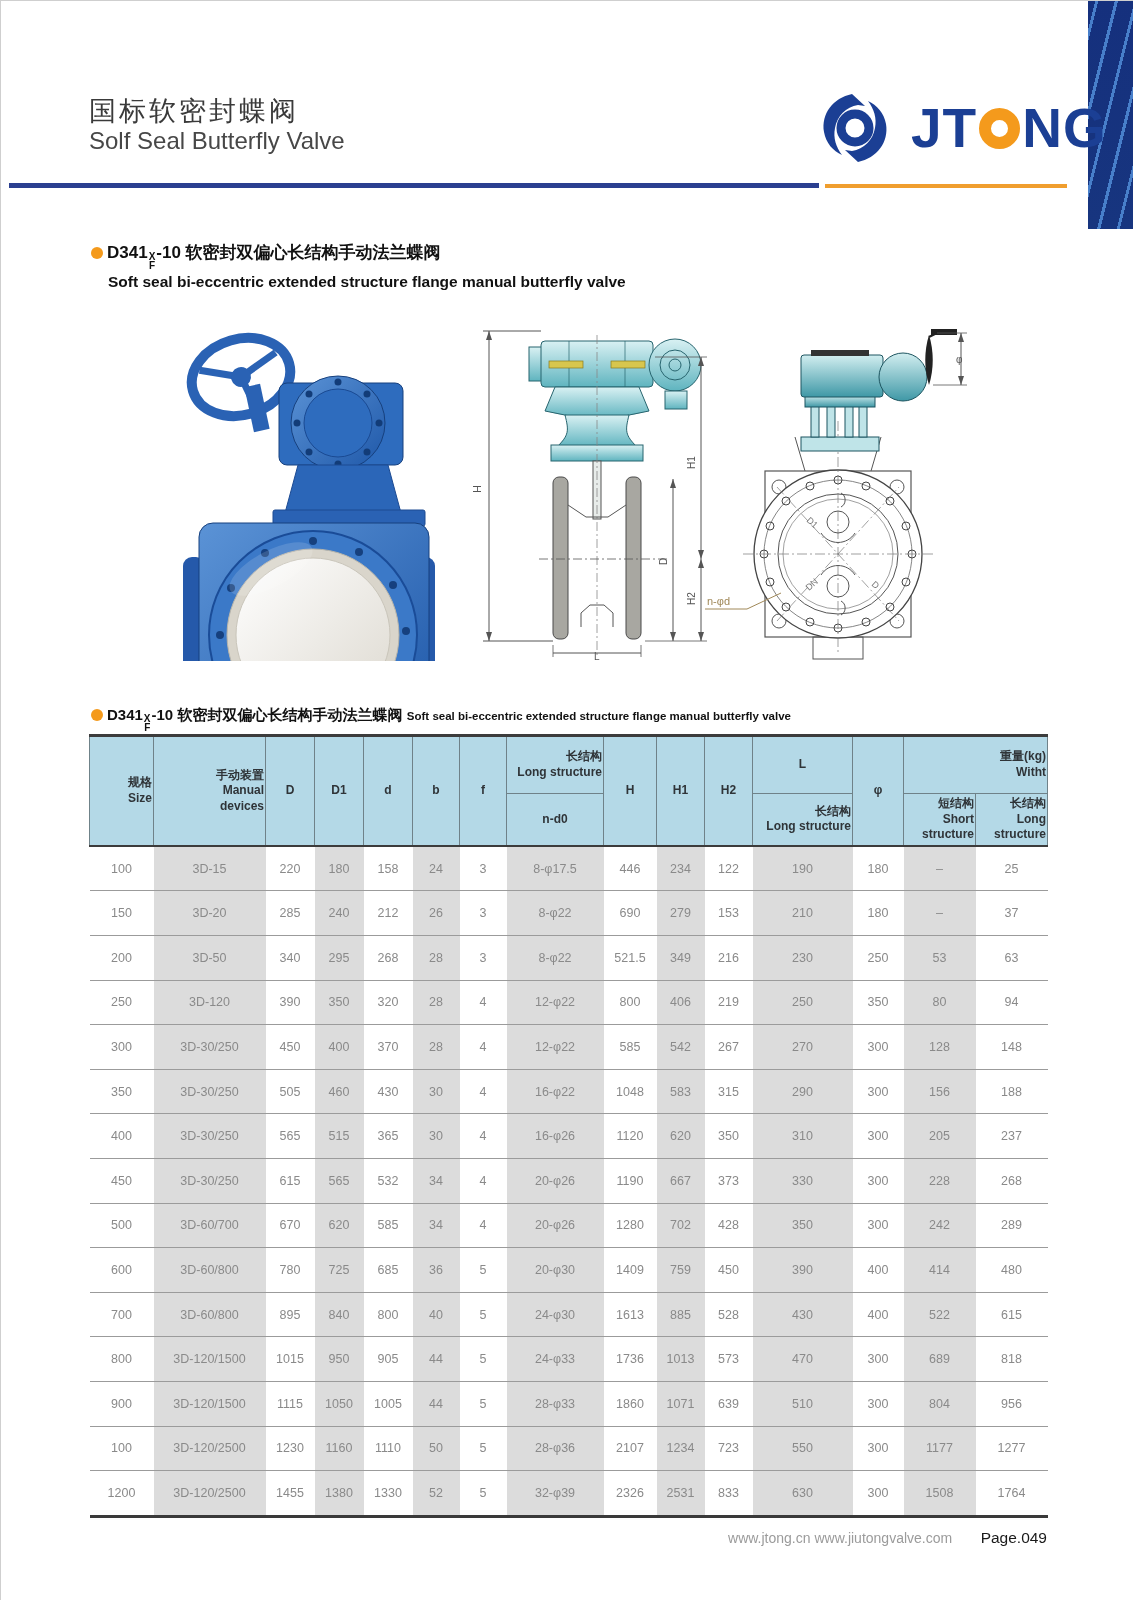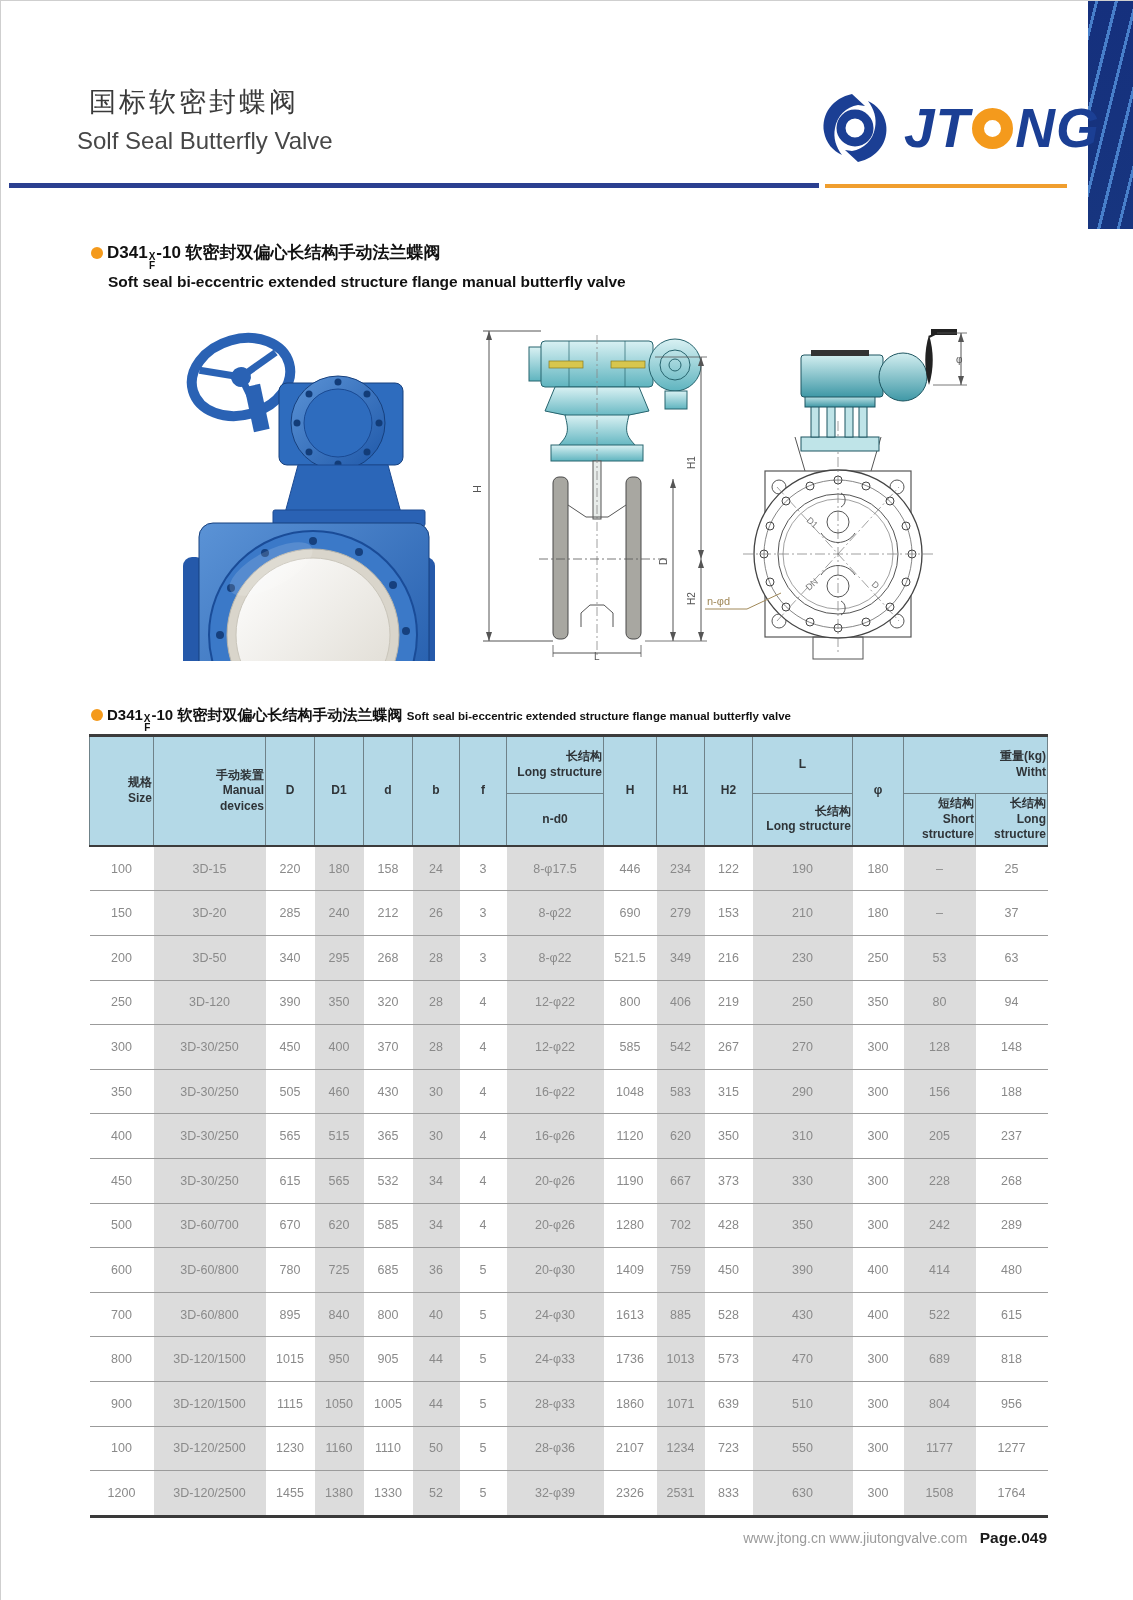--- a/index.html
+++ b/index.html
@@ -5,24 +5,24 @@
   html,body{margin:0;padding:0;background:#e9e9e9;font-family:"Liberation Sans",sans-serif;}
   #page{position:relative;width:1133px;height:1600px;background:#ffffff;border:1px solid #cfcfcf;margin:0 auto;overflow:hidden;}
 
   
   .band{position:absolute;right:0;top:0;width:46px;height:228px;
     background:
       repeating-linear-gradient(104deg, rgba(70,130,210,0) 0 7px, rgba(80,140,215,.85) 7px 10px, rgba(70,130,210,0) 10px 19px),
       linear-gradient(180deg,#15307d,#17357f);}
 
   
-  .hdr-zh{position:absolute;left:88px;top:83px;font-size:27px;color:#3a3a3a;letter-spacing:3px;}
-  .hdr-en{position:absolute;left:76px;top:126px;font-size:24px;color:#474747;}
+  .hdr-zh{position:absolute;left:88px;top:92px;font-size:27px;color:#3a3a3a;letter-spacing:3px;}
+  .hdr-en{position:absolute;left:88px;top:126px;font-size:24px;color:#474747;}
   .logo{position:absolute;left:818px;top:88px;display:flex;align-items:center;height:78px;}
-  .logo-text{display:flex;align-items:center;font-weight:bold;font-style:italic;color:#1b3f94;font-size:55px;letter-spacing:1px;margin-left:13px;}
+  .logo-text{display:flex;align-items:center;font-weight:bold;color:#1b3f94;font-size:55px;letter-spacing:1px;margin-left:20px;}
   .logo-o{display:inline-block;width:17px;height:17px;border:12px solid #f49a1c;border-radius:50%;margin:0 2px;}
   .rule-navy{position:absolute;left:8px;top:182px;width:810px;height:5px;background:#2b3f90;}
   .rule-orange{position:absolute;left:824px;top:183px;width:242px;height:4px;background:#f09e2e;}
 
   
   .dot{display:inline-block;width:12px;height:12px;border-radius:50%;background:#f49a1c;margin-right:4px;vertical-align:-1px;}
   .sec1{position:absolute;left:90px;top:240px;color:#111;}
   .sec1 .l1{font-size:17px;font-weight:bold;}
   .sec1 .l2{font-size:15.5px;font-weight:bold;margin:3px 0 0 17px;}
   .sec2{position:absolute;left:90px;top:705px;color:#111;white-space:nowrap;}
@@ -42,21 +42,21 @@
         border-top:3px solid #3c3c3c;border-bottom:3px solid #3a3a3a;}
   #spec th{background:#b4d9e7;color:#2f3438;font-size:12px;font-weight:bold;border:1px solid #6f8289;vertical-align:middle;padding:2px 1px;line-height:1.3;}
   #spec thead{border-bottom:2px solid #3c3c3c;}
   #spec th span{display:block;text-align:right;}
   #spec td{height:43.6px;text-align:center;font-size:12.5px;color:#8a8a8a;border-bottom:1px solid #9b9b9b;padding:0;}
   #spec td.g{background:#dcdcdc;}
 
   
   .footer{position:absolute;left:0;top:1528px;width:1046px;text-align:right;white-space:nowrap;}
   .footer .urls{font-size:14px;color:#9b9b9b;}
-  .footer .pg{font-size:15.5px;color:#1a1a1a;font-weight:bold;margin-left:0;padding-left:8px;}
+  .footer .pg{font-size:15.5px;color:#1a1a1a;font-weight:normal;margin-left:16px;padding-left:8px;}
 </style>
 </head>
 <body>
 
 <div id="page">
 
   <div class="band"></div>
 
   <div class="hdr-zh">国标软密封蝶阀</div>
   <div class="hdr-en">Solf Seal Butterfly Valve</div>

